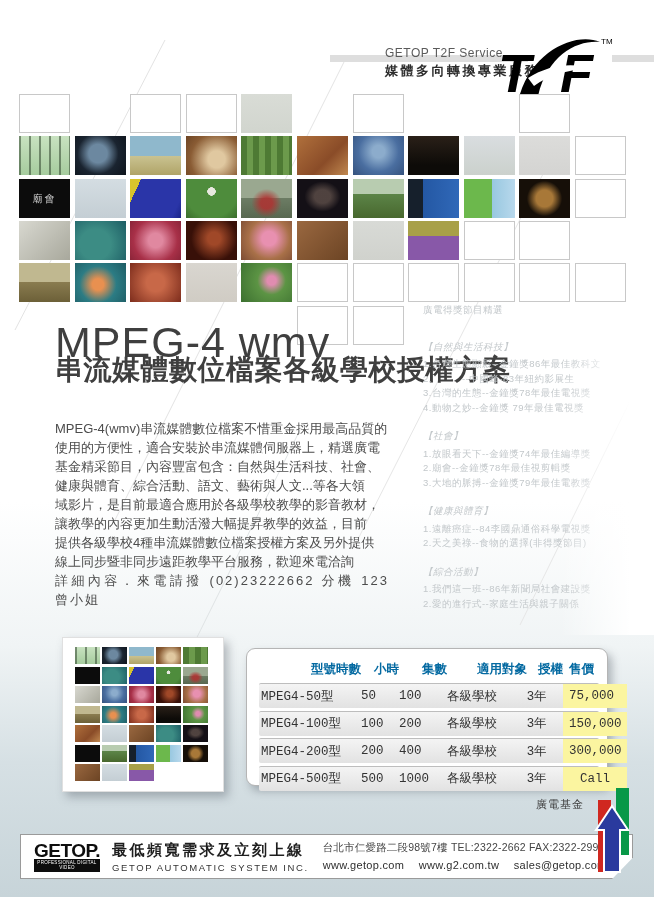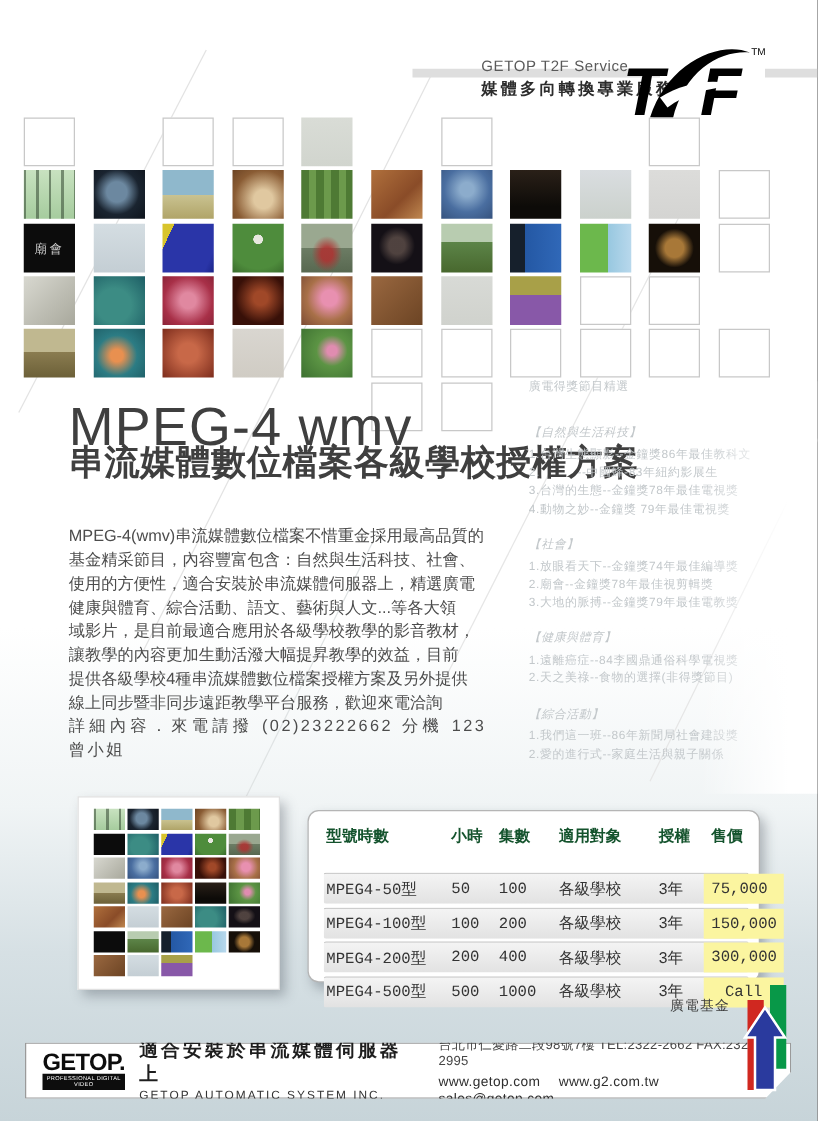--- a/index.html
+++ b/index.html
@@ -7,21 +7,21 @@
     background:linear-gradient(180deg,#ffffff 0%,#ffffff 56%,#f0f4f5 72%,#d6e0e4 85%,#c7d4d9 100%);
     font-family:"Liberation Sans",sans-serif;}
   svg.lines{position:absolute;left:0;top:0;width:654px;height:897px;pointer-events:none;}
   
   .hband{position:absolute;height:7px;background:#dedede;top:55px;}
   .brandtext{position:absolute;top:46px;right:114px;text-align:left;}
   .brandtext .l1{font-size:12px;color:#5a5a5a;letter-spacing:.5px;}
   .brandtext .l2{font-size:13px;color:#2c2c2c;font-weight:bold;letter-spacing:2.5px;margin-top:2px;}
   .t2f{position:absolute;left:498px;top:34px;width:116px;height:68px;}
   
-  .cell{position:absolute;width:41px;height:39px;box-sizing:border-box;}
+  .cell{position:absolute;width:51px;height:39px;box-sizing:border-box;}
   .cell.empty{background:#fff;border:1px solid #c8c8c8;}
   .cell .glyph{position:absolute;inset:0;display:flex;align-items:center;justify-content:center;
     font-size:10px;letter-spacing:2px;}
   
   .title1{position:absolute;left:55px;top:318px;font-size:43px;color:#3f3f3f;font-weight:500;letter-spacing:1px;}
   .title2{position:absolute;left:55px;top:351px;font-size:28px;color:#3f3f3f;font-weight:600;letter-spacing:.5px;white-space:nowrap;}
   .bodytext{position:absolute;left:55px;top:419px;width:334px;font-size:13px;line-height:19px;
     color:#4c4c4c;text-align:justify;}
   .bodytext .phone{letter-spacing:2px;}
   
@@ -34,21 +34,21 @@
     background:linear-gradient(90deg,rgba(255,255,255,0),#ffffff 75%);}
   
   .mosaic{position:absolute;left:62px;top:637px;width:160px;height:153px;background:#fff;
     border:1px solid #e0e0e0;box-shadow:4px 5px 9px rgba(60,70,80,.35);}
   .mcell{position:absolute;width:25px;height:17px;}
   
   .pricecard{position:absolute;left:246px;top:648px;width:362px;height:138px;background:#fff;
     border:1px solid #b5b5b5;border-radius:9px;box-shadow:4px 5px 9px rgba(60,70,80,.35);
     box-sizing:border-box;padding:9px 8px 6px 12px;}
   .trow{display:flex;align-items:center;height:24px;font-size:12.5px;color:#333;}
-  .trow.head{font-weight:bold;height:22px;margin-bottom:18px;color:#14532d;}
+  .trow.head{font-weight:bold;height:22px;margin-bottom:3px;color:#0369a1;text-align:right;}
   .trow.data{background:linear-gradient(180deg,#f4f4f4,#e2e2e2);border-top:1px solid #bdbdbd;
     border-radius:2px;margin-top:2.5px;font-family:"Liberation Mono",monospace;}
   .tc{flex:0 0 auto;}
   .c-model{width:100px;padding-left:2px;}
   .c-hours{width:38px;}
   .c-eps{width:48px;}
   .c-target{width:80px;font-family:"Liberation Sans",sans-serif;}
   .c-lic{width:36px;font-family:"Liberation Sans",sans-serif;}
   .c-price{width:64px;background:#fbf5a0;height:100%;display:flex;align-items:center;padding-left:6px;box-sizing:border-box;}
   .c-price.call{justify-content:center;padding-left:0;}
@@ -184,22 +184,22 @@
           <div class="hd">【綜合活動】</div>
           <div>1.我們這一班--86年新聞局社會建設獎</div>
           <div>2.愛的進行式--家庭生活與親子關係</div>
         </div>
       </div>
   </div>
   <div class="fadeR"></div>
 
   <div class="bodytext" id="bodyText">
       <div>MPEG-4(wmv)串流媒體數位檔案不惜重金採用最高品質的</div>
+      <div>使用的方便性，適合安裝於串流媒體伺服器上，精選廣電</div>
       <div>基金精采節目，內容豐富包含：自然與生活科技、社會、</div>
-      <div>使用的方便性，適合安裝於串流媒體伺服器上，精選廣電</div>
       <div>健康與體育、綜合活動、語文、藝術與人文...等各大領</div>
       <div>域影片，是目前最適合應用於各級學校教學的影音教材，</div>
       <div>讓教學的內容更加生動活潑大幅提昇教學的效益，目前</div>
       <div>提供各級學校4種串流媒體數位檔案授權方案及另外提供</div>
       <div>線上同步暨非同步遠距教學平台服務，歡迎來電洽詢</div>
       <div class="phone">詳細內容．來電請撥 (02)23222662 分機 123 曾小姐</div>
     </div>
 
   <div class="mosaic" id="mosaicCard">
       <div class="mcell" style="left: 12px; top: 9px; background: repeating-linear-gradient(90deg, rgba(50, 70, 48, 0.55) 0px, rgba(50, 70, 48, 0.55) 2px, transparent 2px, transparent 10px), linear-gradient(rgb(200, 226, 192), rgb(166, 204, 158));"></div>
@@ -283,21 +283,21 @@
   </div>
 
   <div class="fund">廣電基金</div>
 
   <div class="fbar">
     <div class="glogo">
       <div class="gt">GETOP.</div>
       <div class="gbar">PROFESSIONAL DIGITAL VIDEO</div>
     </div>
     <div class="cblock">
-      <div class="zh">適合安裝於串流媒體伺服器上</div>
+      <div class="zh">最低頻寬需求及立刻上線</div>
       <div class="en">GETOP AUTOMATIC SYSTEM INC.</div>
     </div>
     <div class="ablock">
       <div class="ad">台北市仁愛路二段98號7樓 TEL:2322-2662 FAX:2322-2995</div>
       <div class="web">www.getop.com　 www.g2.com.tw　 sales@getop.com</div>
     </div>
   </div>
 
   <div class="rgb">
     <svg width="40" height="92" viewBox="0 0 40 92">

